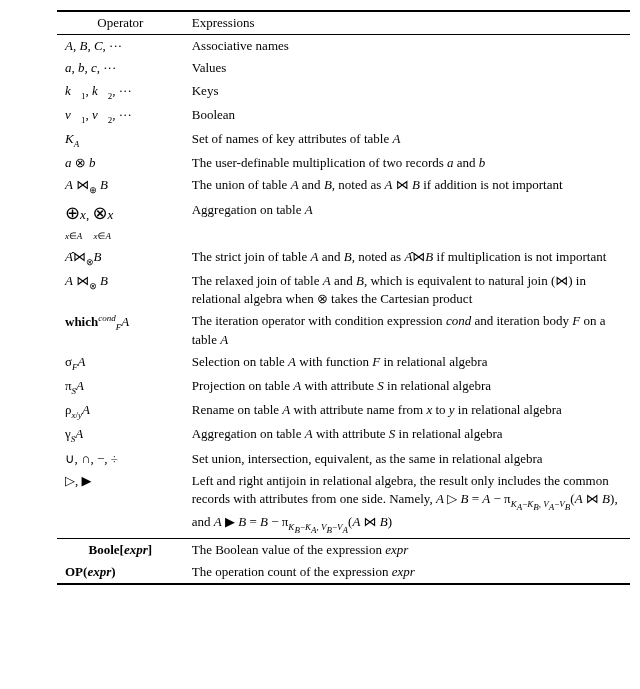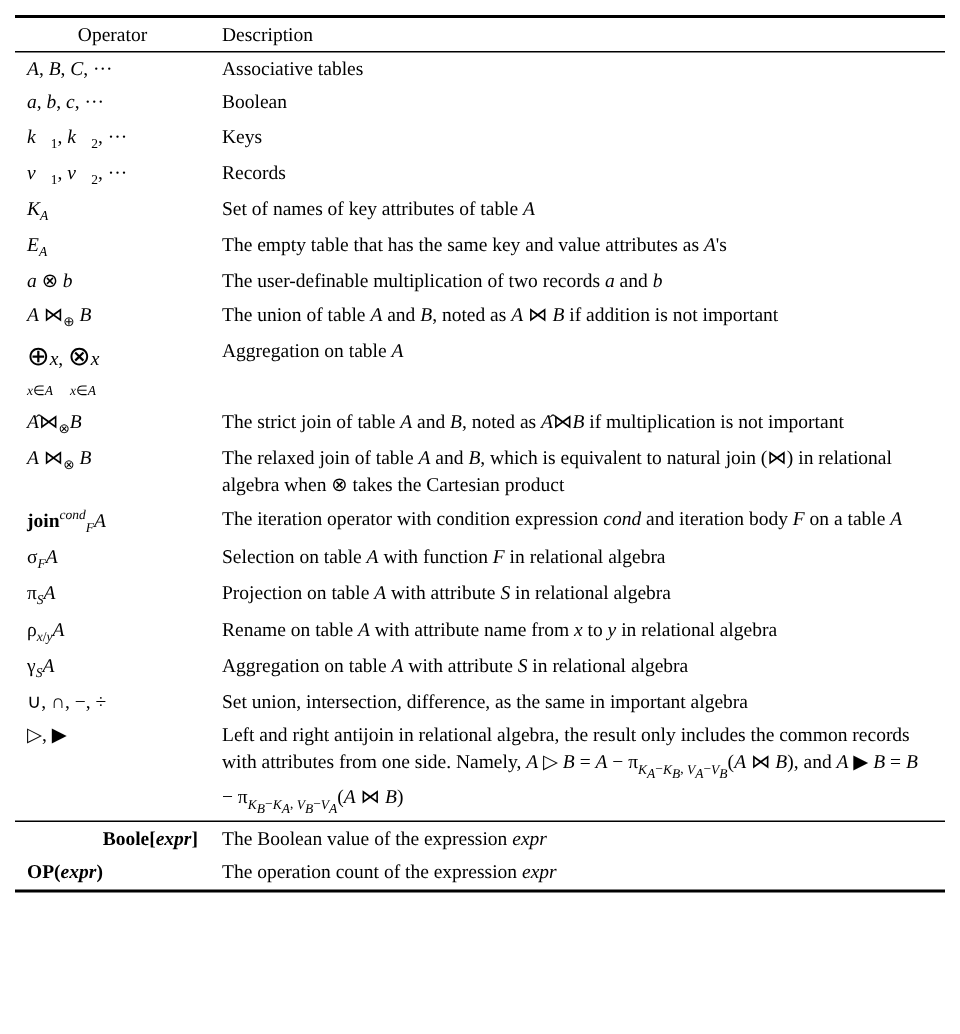--- a/index.html
+++ b/index.html
@@ -11,20 +11,21 @@
       width: 640px;
       min-height: 689px;
       display: flex;
       justify-content: center;
       align-items: flex-start;
       padding: 10px;
     }
     .table-container {
       width: 620px;
       border-collapse: collapse;
+      margin-left: 47px;
     }
     table {
       width: 100%;
       border-collapse: collapse;
       border-top: 2px solid #000;
       border-bottom: 2px solid #000;
     }
     th, td {
       padding: 2px 8px;
       vertical-align: top;
@@ -51,47 +52,43 @@
     .desc-col { width: 490px; }
   </style>
 </head>
 <body>
 
 <div class="table-container">
   <table>
     <thead>
       <tr>
         <th class="operator-col">Operator</th>
-        <th class="desc-col">Description</th>
+        <th class="desc-col">Expressions</th>
       </tr>
     </thead>
     <tbody id="table-body">
     <tr>
           <td><i>A</i>, <i>B</i>, <i>C</i>, ···</td>
-          <td>Associative tables</td>
+          <td>Associative names</td>
         </tr>
         <tr>
           <td><i>a</i>, <i>b</i>, <i>c</i>, ···</td>
-          <td>Boolean</td>
+          <td>Values</td>
         </tr>
         <tr>
           <td><i>k⃗</i><sub>1</sub>, <i>k⃗</i><sub>2</sub>, ···</td>
           <td>Keys</td>
         </tr>
         <tr>
           <td><i>v⃗</i><sub>1</sub>, <i>v⃗</i><sub>2</sub>, ···</td>
-          <td>Records</td>
+          <td>Boolean</td>
         </tr>
         <tr>
           <td><i>K<sub>A</sub></i></td>
           <td>Set of names of key attributes of table <i>A</i></td>
-        </tr>
-        <tr>
-          <td><i>E<sub>A</sub></i></td>
-          <td>The empty table that has the same key and value attributes as <i>A</i>'s</td>
         </tr>
         <tr>
           <td><i>a</i> ⊗ <i>b</i></td>
           <td>The user-definable multiplication of two records <i>a</i> and <i>b</i></td>
         </tr>
         <tr>
           <td><i>A</i> ⋈<sub>⊕</sub> <i>B</i></td>
           <td>The union of table <i>A</i> and <i>B</i>, noted as <i>A</i> ⋈ <i>B</i> if addition is not important</td>
         </tr>
         <tr>
@@ -100,49 +97,49 @@
         </tr>
         <tr>
           <td><i>A</i>̂⋈<sub>⊗</sub><i>B</i></td>
           <td>The strict join of table <i>A</i> and <i>B</i>, noted as <i>A</i>̂⋈<i>B</i> if multiplication is not important</td>
         </tr>
         <tr>
           <td><i>A</i> ⋈<sub>⊗</sub> <i>B</i></td>
           <td>The relaxed join of table <i>A</i> and <i>B</i>, which is equivalent to natural join (⋈) in relational algebra when ⊗ takes the Cartesian product</td>
         </tr>
         <tr>
-          <td><b>join</b><sup><i>cond</i></sup><sub><i>F</i></sub><i>A</i></td>
+          <td><b>which</b><sup><i>cond</i></sup><sub><i>F</i></sub><i>A</i></td>
           <td>The iteration operator with condition expression <i>cond</i> and iteration body <i>F</i> on a table <i>A</i></td>
         </tr>
         <tr>
           <td>σ<sub><i>F</i></sub><i>A</i></td>
           <td>Selection on table <i>A</i> with function <i>F</i> in relational algebra</td>
         </tr>
         <tr>
           <td>π<sub><i>S</i></sub><i>A</i></td>
           <td>Projection on table <i>A</i> with attribute <i>S</i> in relational algebra</td>
         </tr>
         <tr>
           <td>ρ<sub><i>x</i>/<i>y</i></sub><i>A</i></td>
           <td>Rename on table <i>A</i> with attribute name from <i>x</i> to <i>y</i> in relational algebra</td>
         </tr>
         <tr>
           <td>γ<sub><i>S</i></sub><i>A</i></td>
           <td>Aggregation on table <i>A</i> with attribute <i>S</i> in relational algebra</td>
         </tr>
         <tr>
           <td>∪, ∩, −, ÷</td>
-          <td>Set union, intersection, difference, as the same in important algebra</td>
+          <td>Set union, intersection, equivalent, as the same in relational algebra</td>
         </tr>
         <tr>
           <td>▷, ▶</td>
           <td>Left and right antijoin in relational algebra, the result only includes the common records with attributes from one side. Namely, <i>A</i> ▷ <i>B</i> = <i>A</i> − π<sub><i>K<sub>A</sub></i>−<i>K<sub>B</sub></i>, <i>V<sub>A</sub></i>−<i>V<sub>B</sub></i></sub>(<i>A</i> ⋈ <i>B</i>), and <i>A</i> ▶ <i>B</i> = <i>B</i> − π<sub><i>K<sub>B</sub></i>−<i>K<sub>A</sub></i>, <i>V<sub>B</sub></i>−<i>V<sub>A</sub></i></sub>(<i>A</i> ⋈ <i>B</i>)</td>
         </tr>
         <tr style="border-top: 1px solid rgb(0, 0, 0);">
-          <td style="text-align: right; font-weight: bold;">Boole[<i>expr</i>]</td>
+          <td style="text-align: center; font-weight: bold;">Boole[<i>expr</i>]</td>
           <td>The Boolean value of the expression <i>expr</i></td>
         </tr>
         <tr>
           <td style="text-align: left; font-weight: bold;"><b>OP</b>(<i>expr</i>)</td>
           <td>The operation count of the expression <i>expr</i></td>
         </tr>
       </tbody>
   </table>
 </div>
 

